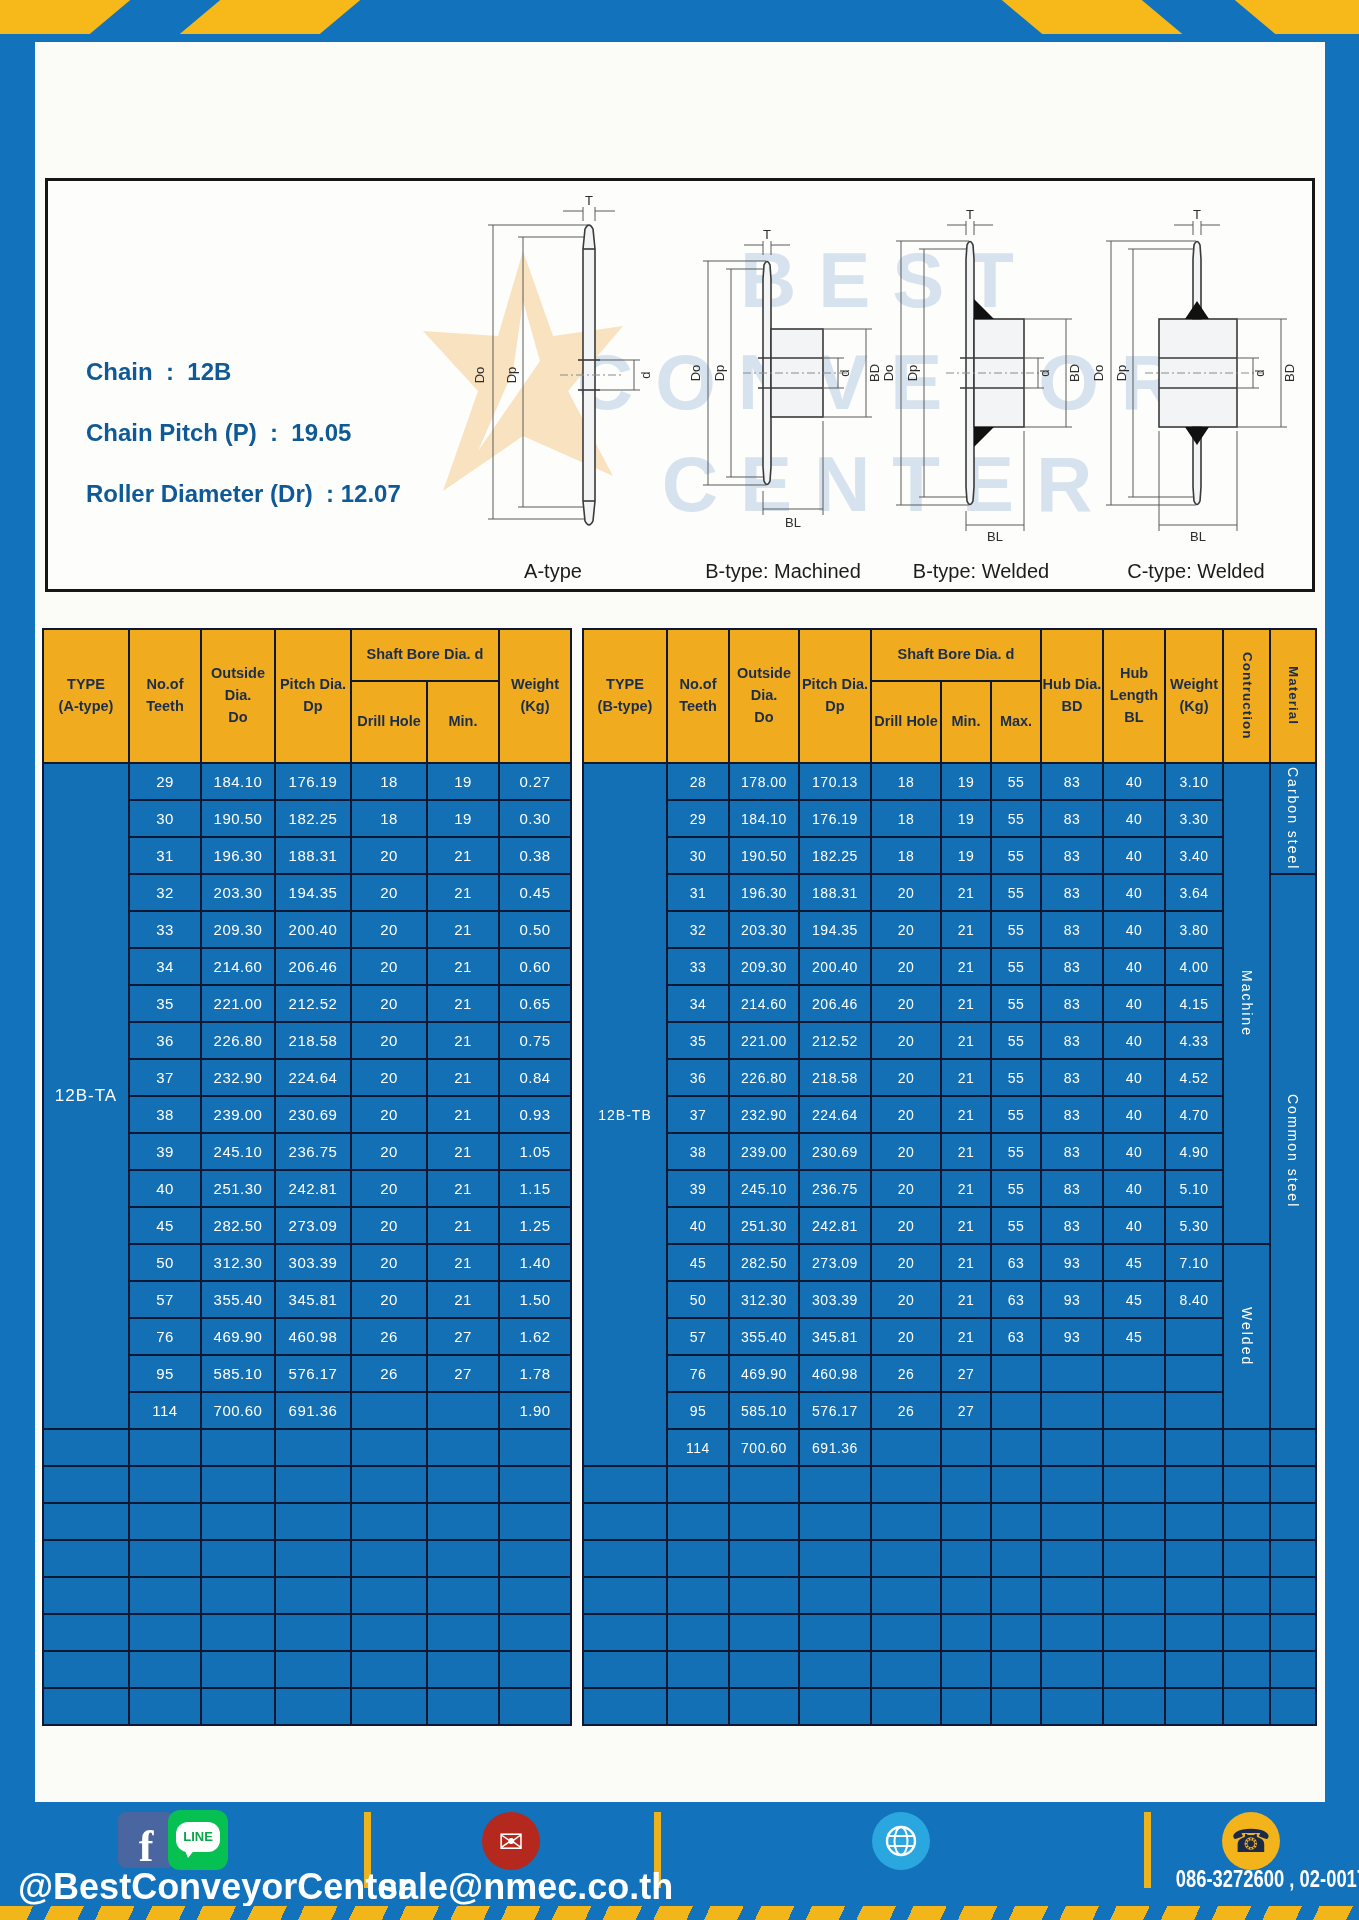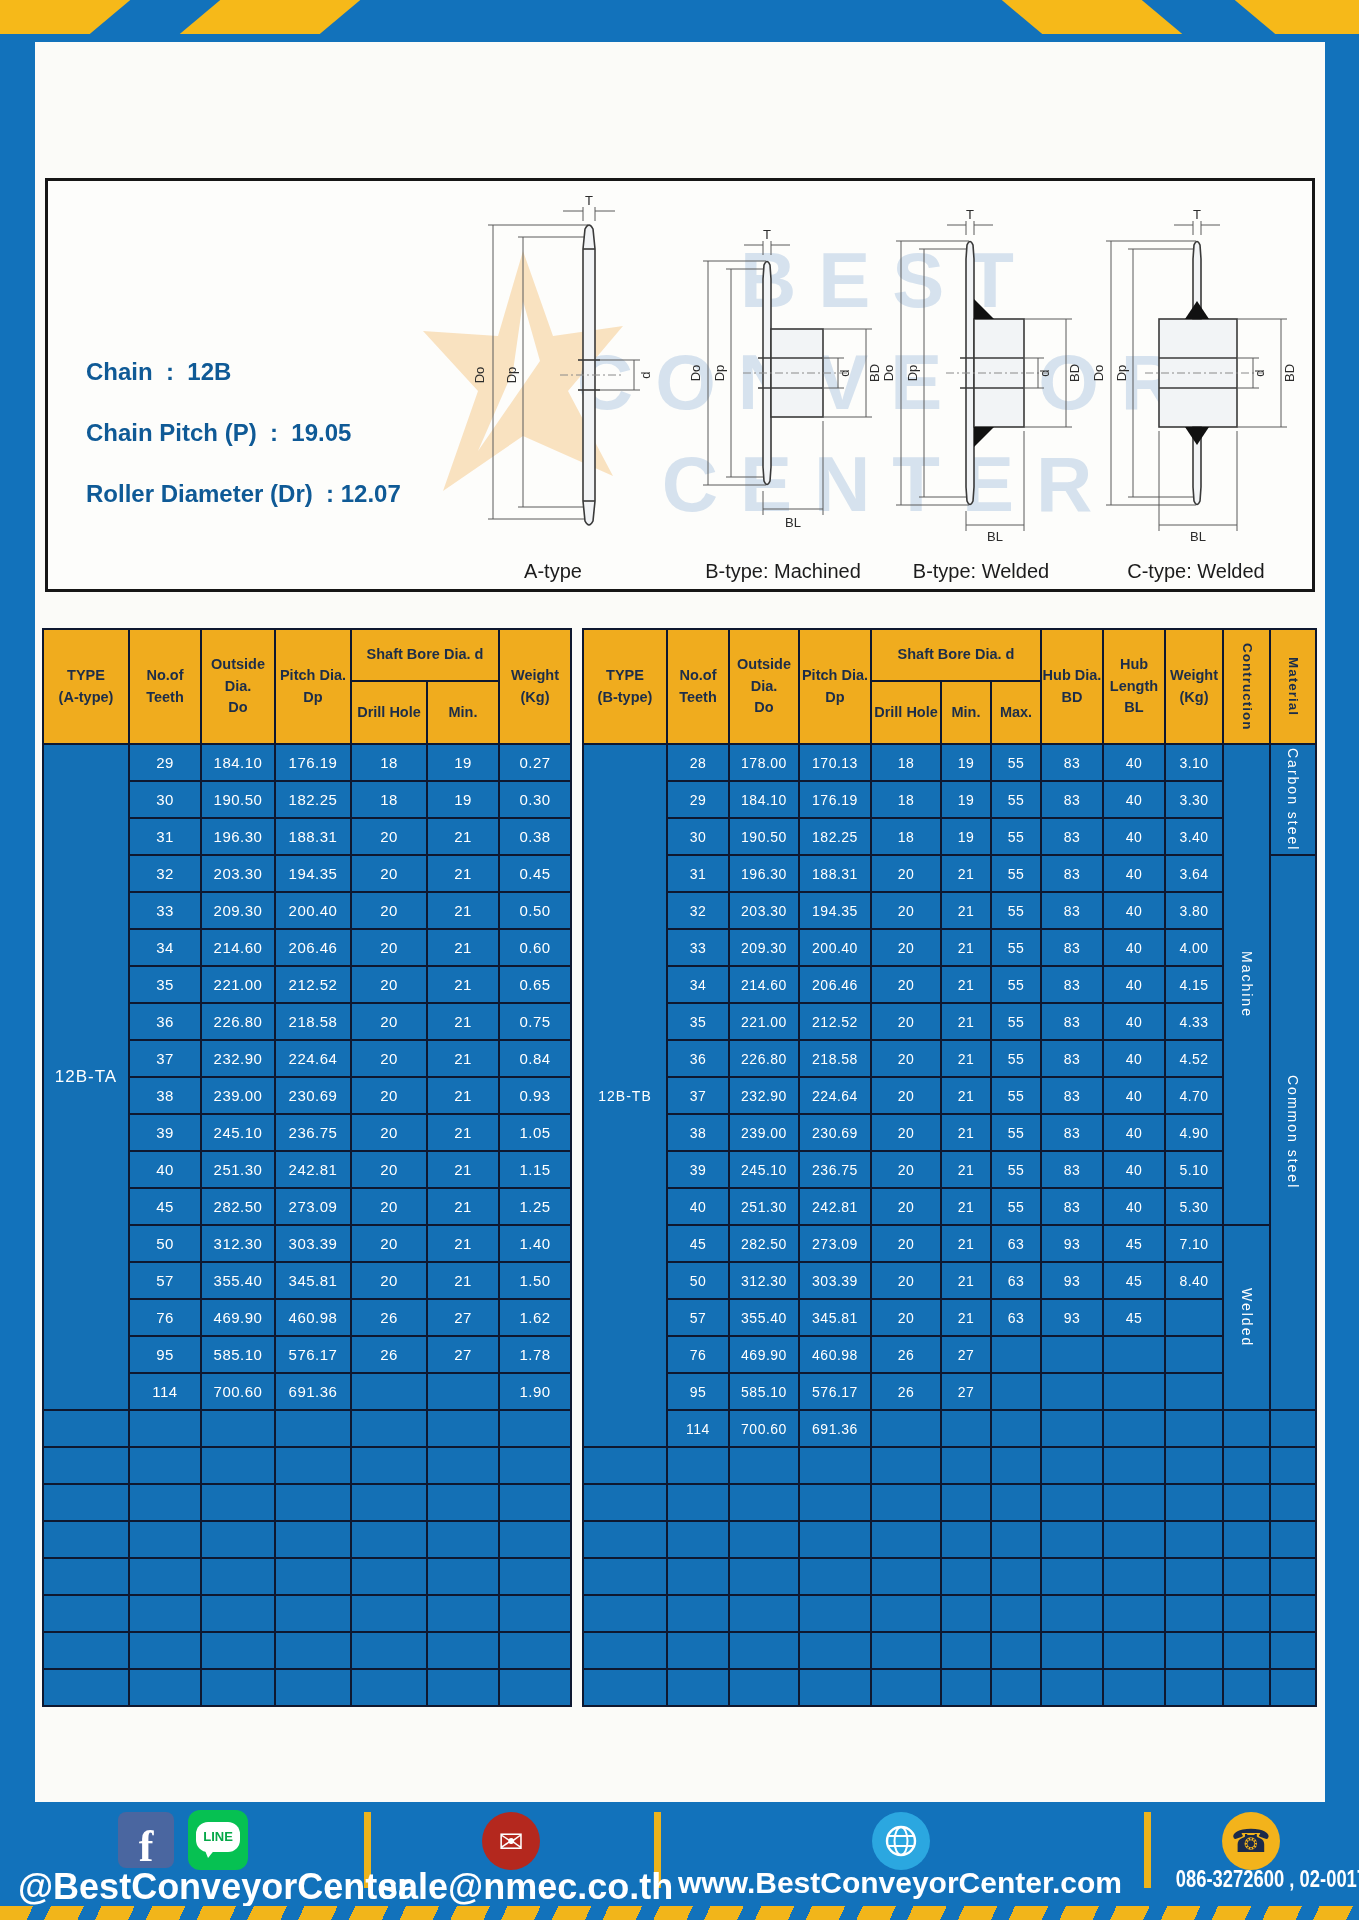--- a/index.html
+++ b/index.html
@@ -41,21 +41,21 @@
   .weld { fill:#111; }
   .cl { stroke:#8a8a8a; stroke-width:1; stroke-dasharray:8 3 2 3; }
   .dlabel { font-size:13px; fill:#2c2c2c; font-family:"Liberation Sans",sans-serif; }
 
   
   .table-wrap { position:absolute; top:628px; }
   #wrapA { left:42px; width:528px; } #wrapB { left:582px; width:733px; }
   table { border-collapse:collapse; table-layout:fixed; width:100%; }
   th, td { border:2.5px solid #0E1830; text-align:center; vertical-align:middle; padding:0; }
   th { background:#F0AC1E; color:#1C2D49; font-size:14.5px; font-weight:bold; white-space:pre-line; line-height:1.5; }
-  tr.hrow1 th { height:52px; } tr.hrow2 th { height:63px; }
+  tr.hrow1 th { height:52px; } tr.hrow2 th { height:82px; }
   td { background:#1470B5; color:#FFFFFF; font-size:15px; height:37px; letter-spacing:0.5px; }
   #wrapB td { font-size:14px; }
   td.type-cell { font-size:17px; letter-spacing:1px; }
   th.vhead { writing-mode:vertical-rl; letter-spacing:1px; font-size:13.5px; padding:4px 0; }
   td.vcell { writing-mode:vertical-rl; letter-spacing:2px; font-size:14px; }
 
   
   .fdiv { position:absolute; top:1812px; width:7px; height:76px; background:#ECB31C; }
   .ftext { position:absolute; top:1866px; color:#FFFFFF; font-weight:bold; font-size:36px; text-align:center; white-space:nowrap; }
   .ficon { position:absolute; top:1812px; }
@@ -861,38 +861,37 @@
           </tr>
         </tbody>
     </table>
   </div>
 
   <div class="fdiv" style="left:364px"></div>
   <div class="fdiv" style="left:654px"></div>
   <div class="fdiv" style="left:1144px"></div>
 
   <div class="ficon fb" style="left:118px">f</div>
-  <div class="ficon line-badge" style="left:188px;top:1810px">
+  <div class="ficon line-badge" style="left:168px;top:1810px">
     <div class="line-bubble">LINE</div>
       <div class="line-tail"></div>
   </div>
   <div class="ftext" style="left:18px;width:338px">@BestConveyorCenter</div>
 
   <div class="ficon circle mail" style="left:482px">✉</div>
   <div class="ftext" style="left:378px;width:268px">sale@nmec.co.th</div>
 
   <div class="ficon circle globe" style="left:872px">
     <svg width="40" height="40" viewBox="0 0 40 40">
       <circle cx="20" cy="20" r="14" fill="none" stroke="#fff" stroke-width="2.4"></circle>
       <ellipse cx="20" cy="20" rx="6.5" ry="14" fill="none" stroke="#fff" stroke-width="2"></ellipse>
       <line x1="6" y1="15" x2="34" y2="15" stroke="#fff" stroke-width="2"></line>
       <line x1="6" y1="25" x2="34" y2="25" stroke="#fff" stroke-width="2"></line>
     </svg>
   </div>
-  <div class="ftext" style="left:666px;width:468px;font-size:30px">www.BestConveyorCenter.com</div>
 
   <div class="ficon circle phone" style="left:1222px">☎</div>
   <div class="ftext" id="phone-text" style="left:1148px;width:210px;font-size:23px">
     <span>086-3272600 , 02-0017766</span>
   </div>
 
   <div id="bottom-band"></div>
 </div>
 
 </body></html>

